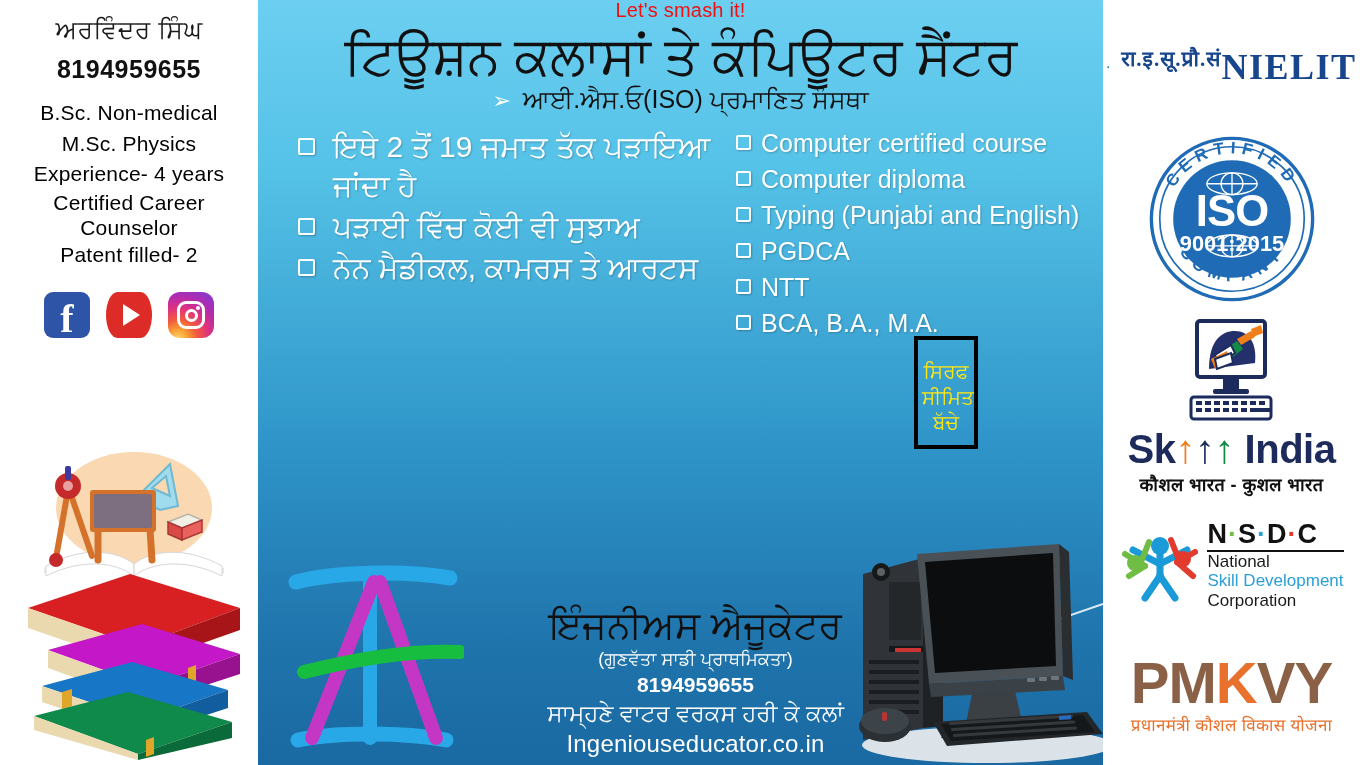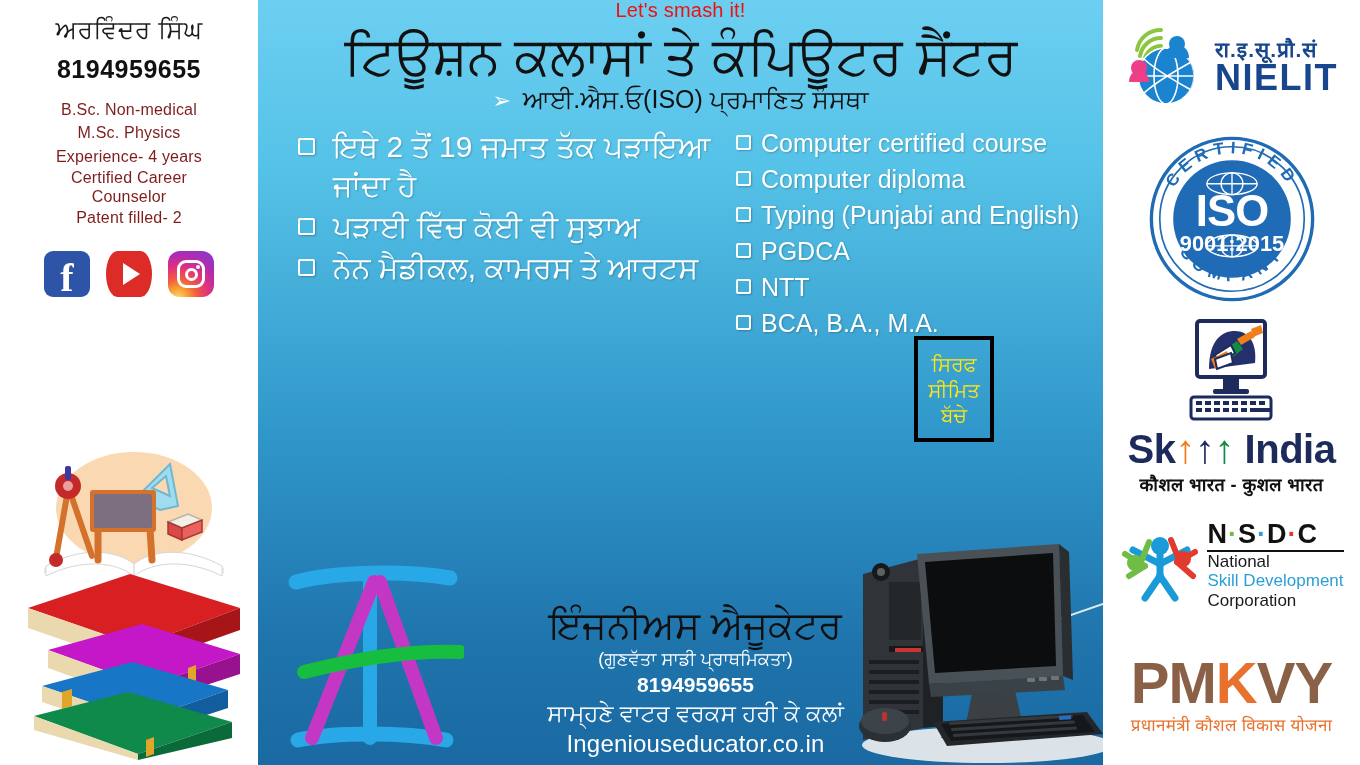--- a/index.html
+++ b/index.html
@@ -27,21 +27,21 @@
   }
   .tutor-name {
     font-size: 25px; color: #1a1a1a; letter-spacing: .5px;
     line-height: 1.25; margin-bottom: 10px;
   }
   .tutor-phone {
     font-size: 25px; font-weight: bold; color: #111; margin-bottom: 14px;
     letter-spacing: .5px;
   }
   .cred {
-    font-size: 16px; color: #7f1d1d; line-height: 1.45;
+    font-size: 21px; color: #000000; line-height: 1.45;
     letter-spacing: .2px;
   }
   .cred.tight { line-height: 1.2; }
 
   
   .socials {
     display: flex; justify-content: center; align-items: center;
     gap: 16px; margin-top: 22px;
   }
   .sicon { width: 46px; height: 46px; position: relative; }
@@ -121,21 +121,21 @@
   }
   .col-left .blist li { font-size: 30px; line-height: 1.3; margin-bottom: 2px; }
   .col-left .cbox { margin-top: 11px; width: 17px; height: 17px; margin-right: 18px; }
   .col-right .blist li { font-size: 25px; line-height: 1.32; margin-bottom: 3px; }
   .col-right .cbox { margin-top: 8px; margin-right: 10px; }
   .li-text { text-shadow: 1px 1px 2px rgba(0,0,0,.22); }
 
   
   .callout {
     position: absolute; left: 656px; top: 336px;
-    width: 80px; padding: 12px 4px 9px;
+    width: 64px; padding: 19px 4px 9px;
     border: 4px solid #000; background: transparent;
     color: #ffe712; font-size: 20px; line-height: 1.28;
     text-align: center;
   }
 
   
   .logo-mark { position: absolute; left: 16px; bottom: 8px; width: 190px; height: 195px; }
 
   
   .brand-block {
@@ -166,21 +166,21 @@
     display: flex; flex-direction: column; align-items: center;
     padding-top: 8px;
   }
   .logo-slot { display: flex; align-items: center; justify-content: center; }
   .slot-nielit { height: 118px; width: 250px; }
   .slot-iso    { height: 185px; width: 250px; }
   .slot-skill  { height: 192px; width: 250px; }
   .slot-nsdc   { height: 125px; width: 250px; }
   .slot-pmkvy  { height: 135px; width: 250px; }
 
-  .nielit-text { display: flex; flex-direction: column; line-height: 1; margin-left: 12px; }
+  .nielit-text { display: flex; flex-direction: row; line-height: 1; margin-left: 12px; font-family: Liberation Serif, serif; }
   .nielit-hi { font-size: 21px; color: #18468c; letter-spacing: 1px; font-weight: bold; }
   .nielit-en { font-size: 36px; color: #18468c; font-weight: bold; letter-spacing: 1.5px; }
 
   .skill-wrap { text-align: center; }
   .skill-word { font-size: 40px; font-weight: bold; color: #1d2a5c; letter-spacing: -.5px; line-height: 1; }
   .skill-word .bar-o { color: #ef7f1a; }
   .skill-word .bar-w { color: #1d2a5c; }
   .skill-word .bar-g { color: #138b43; }
   .skill-sub { font-size: 18px; font-weight: bold; color: #111; margin-top: 3px; letter-spacing: .4px; }
 

